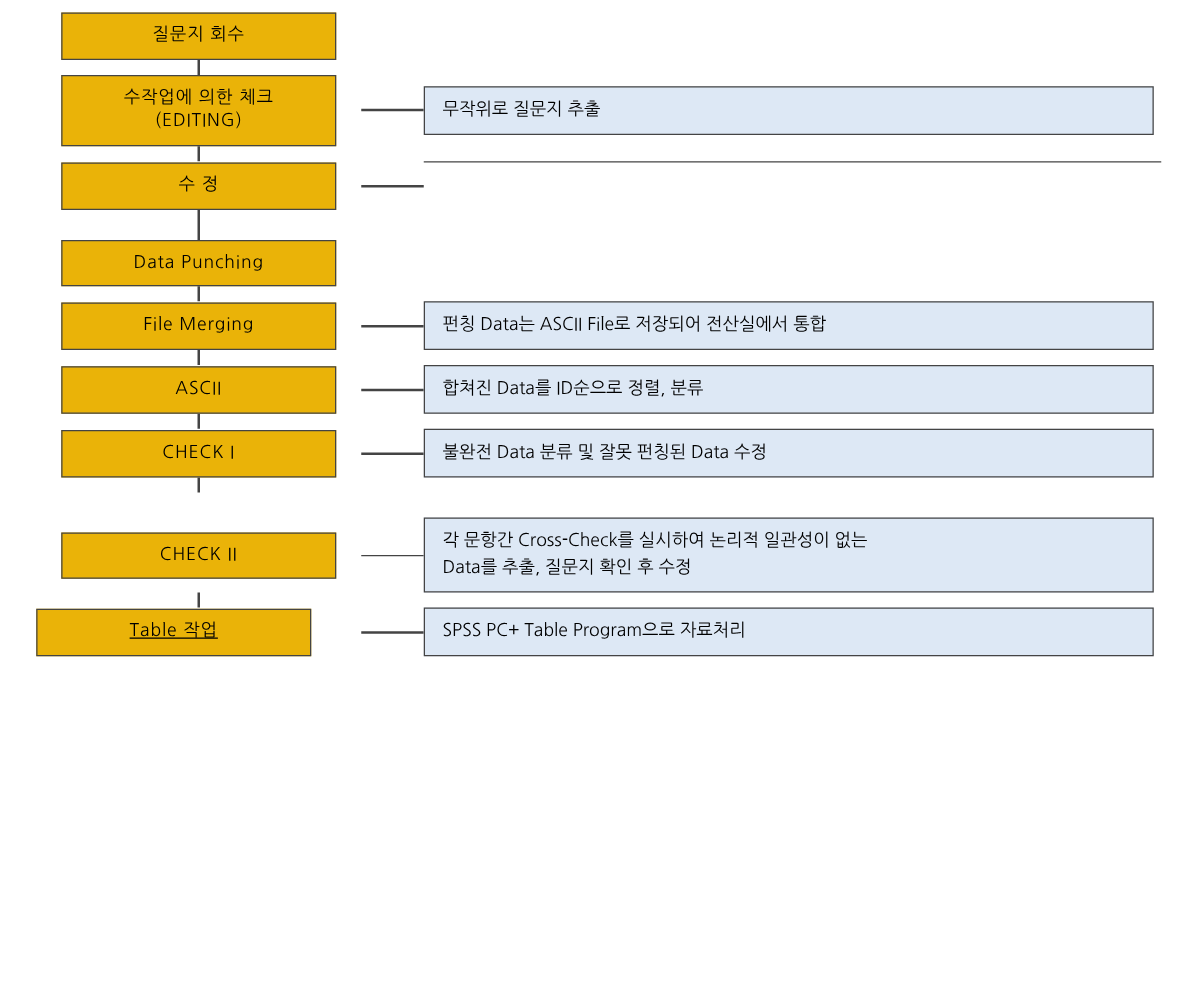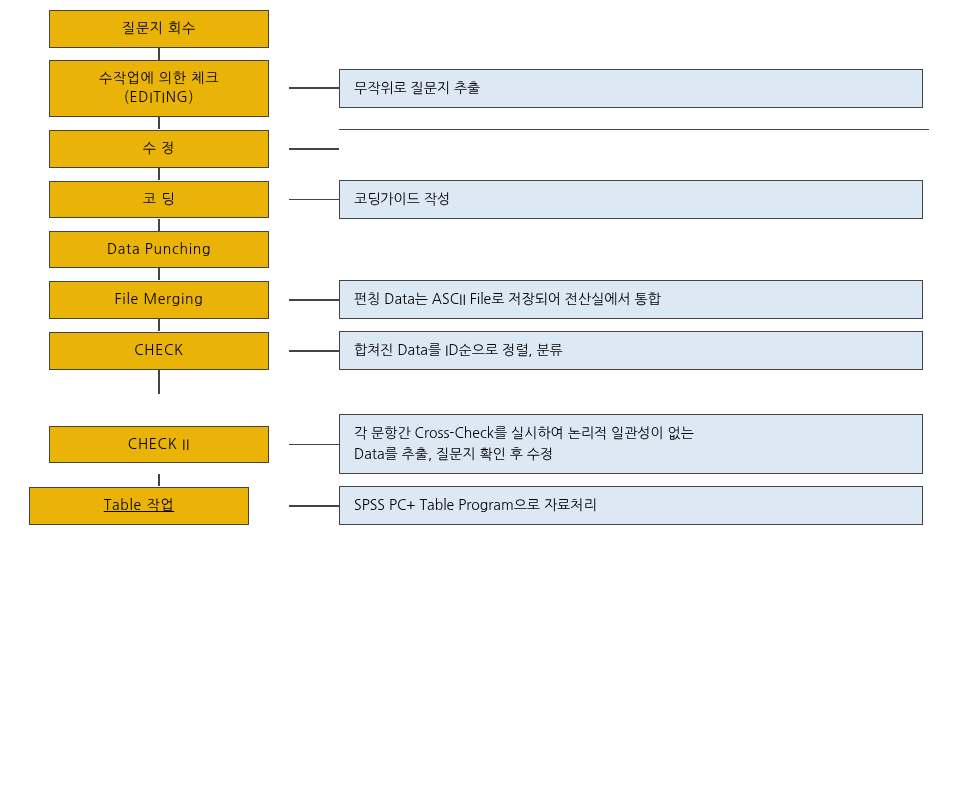--- a/index.html
+++ b/index.html
@@ -125,29 +125,20 @@
 
   <div style="display:flex; flex-direction:row; width:100%;">
     <div style="width:260px; display:flex; flex-direction:column; align-items:center;">
       <div class="vc vc-12"></div>
     </div>
     <div style="width:50px;"></div>
     <div style="flex:1; display:flex; align-items:flex-start;">
     </div>
   </div>
 
-  <div class="row-with-right" style="width:100%;">
-    <div style="width:260px; display:flex; flex-direction:column; align-items:center;">
-      <div class="spine-box">코  딩</div>
-    </div>
-    <div class="h-connector"></div>
-    <div class="right-panel">
-      <div class="right-panel-box">코딩가이드 작성</div>
-    </div>
-  </div>
 
   <div style="display:flex; flex-direction:row; width:100%;">
     <div style="width:260px; display:flex; flex-direction:column; align-items:center;">
       <div class="vc vc-12"></div>
     </div>
   </div>
 
   <div class="row-with-right" style="width:100%;">
     <div style="width:260px; display:flex; flex-direction:column; align-items:center;">
       <div class="spine-box">Data Punching</div>
@@ -172,34 +163,43 @@
   </div>
 
   <div style="display:flex; flex-direction:row; width:100%;">
     <div style="width:260px; display:flex; flex-direction:column; align-items:center;">
       <div class="vc vc-12"></div>
     </div>
   </div>
 
   <div class="row-with-right" style="width:100%;">
     <div style="width:260px; display:flex; flex-direction:column; align-items:center;">
-      <div class="spine-box">CHECK</div>
+      <div class="spine-box">ASCII</div>
     </div>
     <div class="h-connector"></div>
     <div class="right-panel">
       <div class="right-panel-box">합쳐진 Data를 ID순으로 정렬, 분류</div>
     </div>
   </div>
 
   <div style="display:flex; flex-direction:row; width:100%;">
     <div style="width:260px; display:flex; flex-direction:column; align-items:center;">
       <div class="vc vc-12"></div>
     </div>
   </div>
 
+  <div class="row-with-right" style="width:100%;">
+    <div style="width:260px; display:flex; flex-direction:column; align-items:center;">
+      <div class="spine-box">CHECK I</div>
+    </div>
+    <div class="h-connector"></div>
+    <div class="right-panel">
+      <div class="right-panel-box">불완전 Data 분류 및 잘못 펀칭된 Data 수정</div>
+    </div>
+  </div>
 
   <div style="display:flex; flex-direction:row; width:100%;">
     <div style="width:260px; display:flex; flex-direction:column; align-items:center;">
       <div class="vc vc-12"></div>
     </div>
   </div>
 
   <div class="row-with-right" style="width:100%; align-items:center;margin-top:20px;">
     <div style="width:260px; display:flex; flex-direction:column; align-items:center;">
       <div class="spine-box">CHECK II</div>

